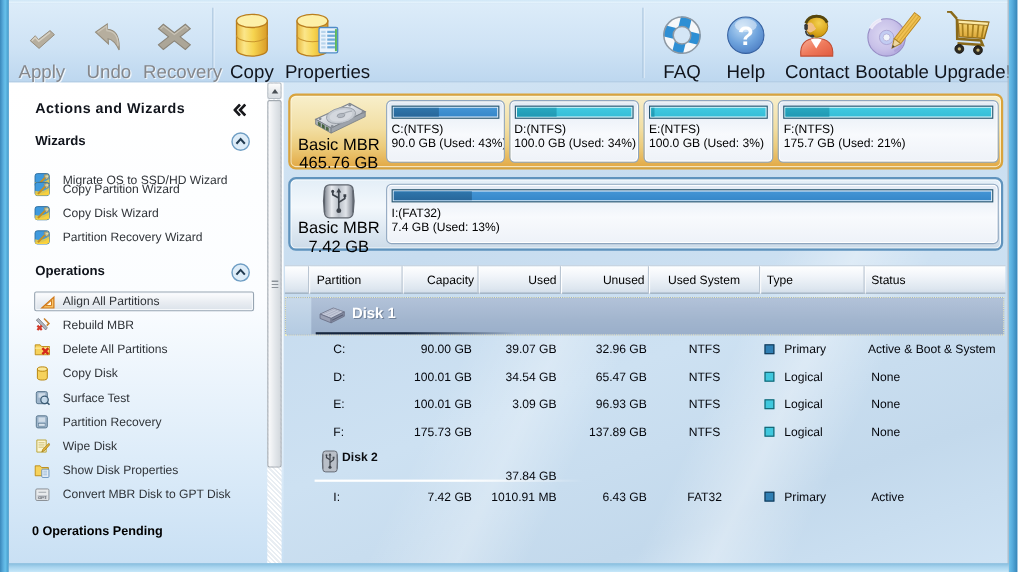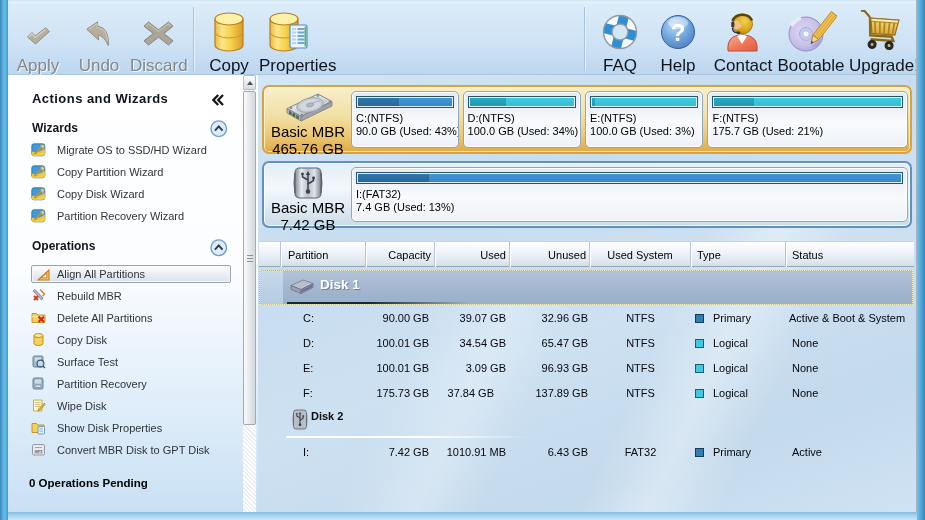--- a/index.html
+++ b/index.html
@@ -114,21 +114,21 @@
       </div>
     <div class="tlab">Undo</div>
   </div>
   <div class="tbtn dis" style="left:122px; width:56px;">
     <div class="ticon" style="padding-top:2px;">
         <svg width="31" height="25" viewBox="0 0 31 25">
       <path d="M1 5.2 L5.5 1 L15.5 8.8 L25.5 1 L30 5.2 L20.8 12.5 L30 19.8 L25.5 24 L15.5 16.2 L5.5 24 L1 19.8 L10.2 12.5 Z" fill="#aca698" stroke="#8a8478" stroke-width="1"></path>
       <path d="M3 5.3 L5.6 2.8 L15.5 10.4 L25.4 2.8 L28 5.3" fill="none" stroke="#c8c2b4" stroke-width="1.1"></path>
     </svg>
       </div>
-    <div class="tlab">Discard</div>
+    <div class="tlab">Recovery</div>
   </div>
 
   <div class="tbtn" style="left:193px; width:56px;">
     <div class="ticon">
         <svg width="44" height="44" viewBox="0 0 44 44">
       <defs>
             <linearGradient id="gold1" x1="0" y1="0" x2="1" y2="0">
         <stop offset="0" stop-color="#e8b93e"></stop>
               <stop offset="0.25" stop-color="#fbe68a"></stop>
         <stop offset="0.55" stop-color="#f6d44f"></stop>
@@ -293,21 +293,21 @@
   <svg id="collapse" width="12" height="12" viewBox="0 0 12 12">
       <path d="M6.2 1 L1.4 6 L6.2 11 M11 1 L6.2 6 L11 11" fill="none" stroke="#17181c" stroke-width="2.3"></path>
     </svg>
 
   <div class="shead" style="top:46px;">Wizards</div>
   <svg class="chev" style="top:45px;" viewBox="0 0 17 17">
     <circle cx="8.5" cy="8.5" r="7.6" fill="#ddecf8" stroke="#6f9ec4" stroke-width="1.3"></circle>
     <path d="M4.8 10.4 L8.5 6.2 L12.2 10.4" fill="none" stroke="#223c52" stroke-width="1.8"></path>
   </svg>
 
-  <div class="sitem" style="top:65px;">
+  <div class="sitem" style="top:79px;">
       <svg class="si" viewBox="0 0 15 15">
         <use href="#icWiz"></use>
       </svg>
       <span class="st">Migrate OS to SSD/HD Wizard</span>
     </div>
   <div class="sitem" style="top:87px;">
       <svg class="si" viewBox="0 0 15 15">
         <use href="#icWiz"></use>
       </svg>
       <span class="st">Copy Partition Wizard</span>
@@ -600,21 +600,21 @@
     <div class="tcell r" style="left:107px; width:69px;">100.01 GB</div>
     <div class="tcell r" style="left:176px; width:75px; padding-right:4px;">3.09 GB</div>
     <div class="tcell r" style="left:251px; width:80px; padding-right:2px;">96.93 GB</div>
     <div class="tcell c" style="left:331px; width:101px;">NTFS</div>
     <div class="tcell" style="left:432px; width:95px; padding-left:4px;"><span class="sq logi"></span>Logical</div>
     <div class="tcell" style="left:527px; width:130px;">None</div>
   </div>
   <div class="trow" style="top:306px;">
     <div class="tcell" style="left:23px; width:84px; padding-left:21px;">F:</div>
     <div class="tcell r" style="left:107px; width:69px;">175.73 GB</div>
-    <div class="tcell r" style="left:164px; width:75px; padding-right:4px;">37.84 GB</div>
+    <div class="tcell r" style="left:176px; width:75px; padding-right:4px;margin-top:40px;">37.84 GB</div>
     <div class="tcell r" style="left:251px; width:80px; padding-right:2px;">137.89 GB</div>
     <div class="tcell c" style="left:331px; width:101px;">NTFS</div>
     <div class="tcell" style="left:432px; width:95px; padding-left:4px;"><span class="sq logi"></span>Logical</div>
     <div class="tcell" style="left:527px; width:130px;">None</div>
   </div>
 
   <div id="dband2">
     <div id="usb2icon" style="position:absolute;left:32px;top:4px;"><svg width="18" height="21" viewBox="0 0 18 21">
       <rect x="2.5" y="1" width="13" height="19" rx="2.5" fill="#b9bfc8" stroke="#666c76" stroke-width="0.9"></rect>
       <path d="M2.5 4 Q1.6 10.5 2.5 17 M15.5 4 Q16.4 10.5 15.5 17" fill="none" stroke="#666c76" stroke-width="1"></path>

